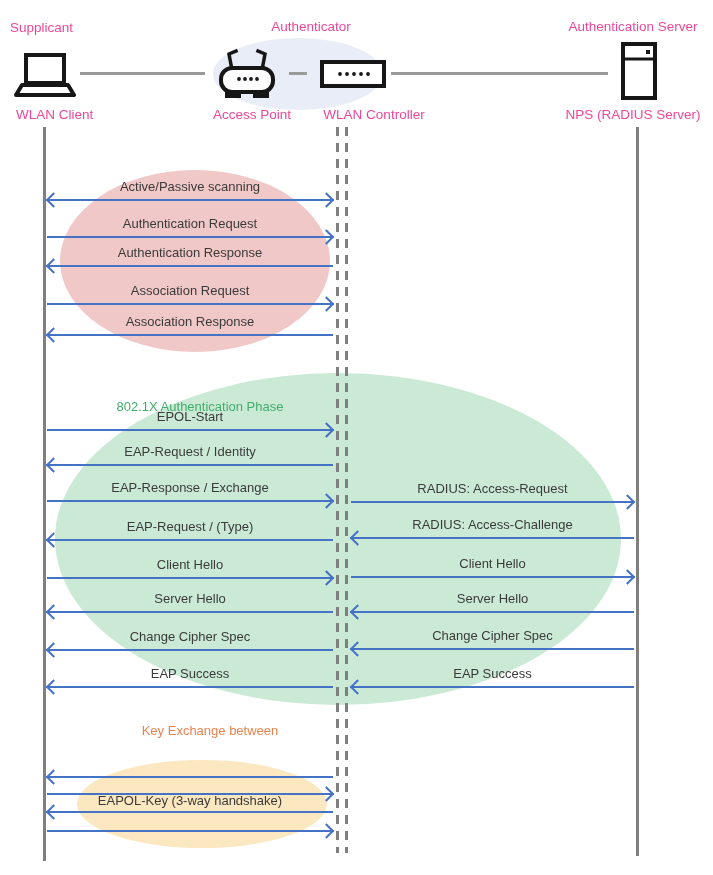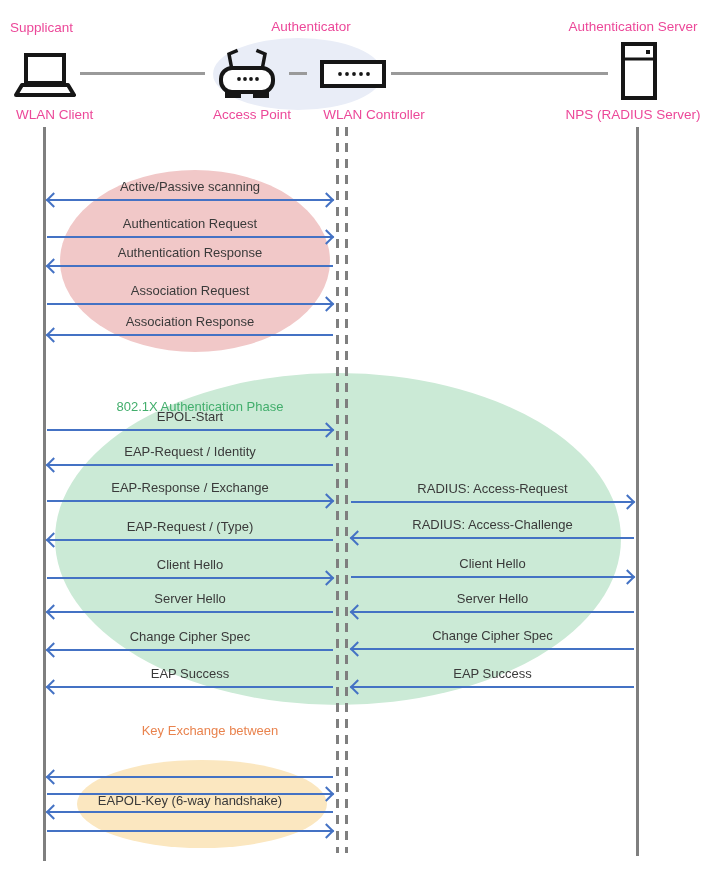--- a/index.html
+++ b/index.html
@@ -175,21 +175,21 @@
         <div class="shaft"></div>
         <span class="head l"></span>
       </div>
       <div class="msg" style="left: 46px; top: 793px; width: 288px;">
         <div class="shaft"></div>
         <span class="head r"></span>
       </div>
       <div class="msg" style="left: 46px; top: 811px; width: 288px;">
         <div class="shaft"></div>
         <span class="head l"></span>
-        <div class="lbl" style="bottom: 5px;">EAPOL-Key (6-way handshake)</div>
+        <div class="lbl" style="bottom: 5px;">EAPOL-Key (3-way handshake)</div>
       </div>
       <div class="msg" style="left: 46px; top: 830px; width: 288px;">
         <div class="shaft"></div>
         <span class="head r"></span>
       </div>
       <div class="msg" style="left: 350px; top: 501px; width: 285px;">
         <div class="shaft"></div>
         <span class="head r"></span>
         <div class="lbl">RADIUS: Access-Request</div>
       </div>

